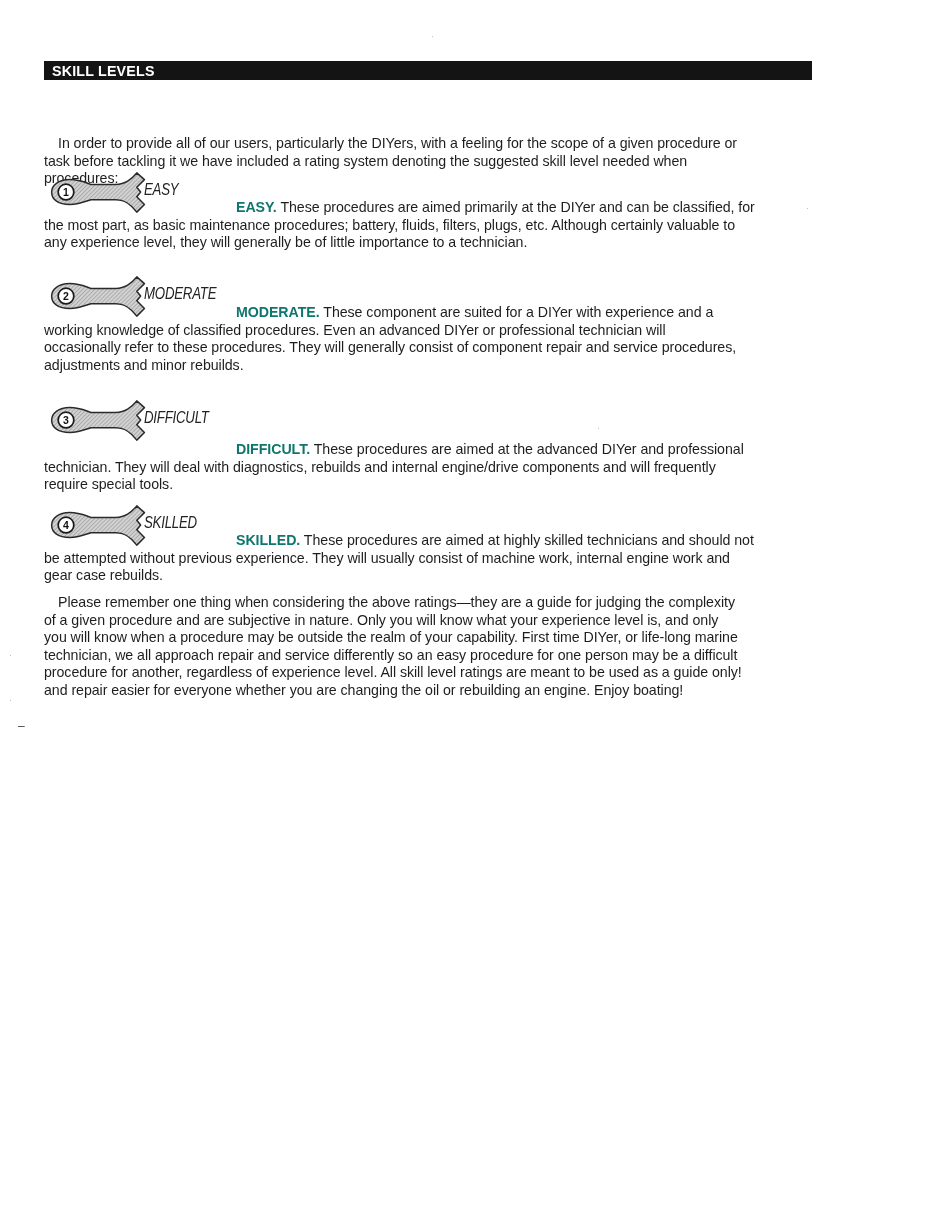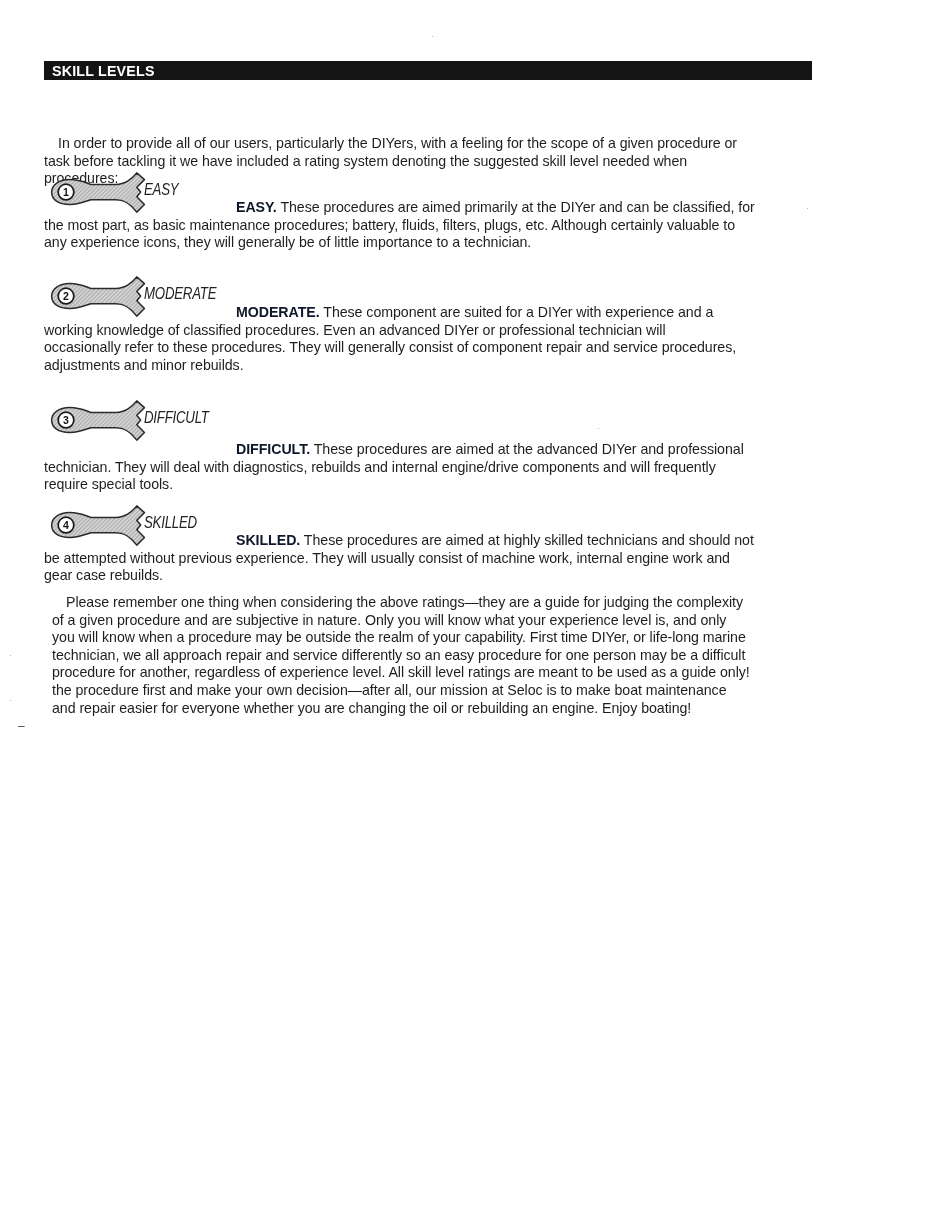--- a/index.html
+++ b/index.html
@@ -50,21 +50,21 @@
     line-height: 17.6px;
     color: #1e1e1e;
     letter-spacing: -0.05px;
   }
   .para .indent {
     display: inline-block;
     width: 14px;
   }
   .para .lead {
     font-weight: bold;
-    color: #0f172a;
+    color: #0f766e;
   }
   .para .line {
     display: block;
     white-space: nowrap;
   }
   .first-line {
     display: block;
     white-space: nowrap;
     padding-left: 192px;
   }
@@ -150,21 +150,21 @@
   <div class="icon-wrap" style="top:171px;">
     <svg width="110" height="44" viewBox="0 -3 105 46">
       <use href="#wrench-shape"></use>
       <text x="18" y="23.5" font-size="11" font-family="Liberation Sans, sans-serif" font-weight="bold" text-anchor="middle" fill="#111">1</text>
     </svg>
     <span class="icon-label">EASY</span>
   </div>
   <div class="para" style="top:199px;">
     <span class="first-line"><span class="lead">EASY.</span><span> These procedures are aimed primarily at the DIYer and can be classified, for</span></span>
     <span class="line">the most part, as basic maintenance procedures; battery, fluids, filters, plugs, etc. Although certainly valuable to</span>
-    <span class="line">any experience icons, they will generally be of little importance to a technician.</span>
+    <span class="line">any experience level, they will generally be of little importance to a technician.</span>
   </div>
 
   <div class="icon-wrap" style="top:275px;">
     <svg width="110" height="44" viewBox="0 -3 105 46">
       <use href="#wrench-shape"></use>
       <text x="18" y="23.5" font-size="11" font-family="Liberation Sans, sans-serif" font-weight="bold" text-anchor="middle" fill="#111">2</text>
     </svg>
     <span class="icon-label">MODERATE</span>
   </div>
   <div class="para" style="top:304px;">
@@ -193,27 +193,26 @@
       <text x="18" y="23.5" font-size="11" font-family="Liberation Sans, sans-serif" font-weight="bold" text-anchor="middle" fill="#111">4</text>
     </svg>
     <span class="icon-label">SKILLED</span>
   </div>
   <div class="para" style="top:532px;">
     <span class="first-line"><span class="lead">SKILLED.</span><span> These procedures are aimed at highly skilled technicians and should not</span></span>
     <span class="line">be attempted without previous experience. They will usually consist of machine work, internal engine work and</span>
     <span class="line">gear case rebuilds.</span>
   </div>
 
-  <div class="para" style="top:594px;margin-left:8px;">
+  <div class="para" style="top:594px;">
     <span class="line"><span class="indent"></span><span>Please remember one thing when considering the above ratings—they are a guide for judging the complexity</span></span>
     <span class="line">of a given procedure and are subjective in nature. Only you will know what your experience level is, and only</span>
     <span class="line">you will know when a procedure may be outside the realm of your capability. First time DIYer, or life-long marine</span>
     <span class="line">technician, we all approach repair and service differently so an easy procedure for one person may be a difficult</span>
     <span class="line">procedure for another, regardless of experience level. All skill level ratings are meant to be used as a guide only!</span>
-    <span class="line">the procedure first and make your own decision—after all, our mission at Seloc is to make boat maintenance</span>
     <span class="line">and repair easier for everyone whether you are changing the oil or rebuilding an engine. Enjoy boating!</span>
   </div>
 
   <span class="margin-dash">–</span>
 
   <span class="scan-dot" style="left:432px;top:36px;"></span>
   <span class="scan-dot" style="left:807px;top:208px;"></span>
   <span class="scan-dot" style="left:598px;top:428px;"></span>
   <span class="scan-dot" style="left:10px;top:655px;"></span>
   <span class="scan-dot" style="left:10px;top:700px;"></span>

